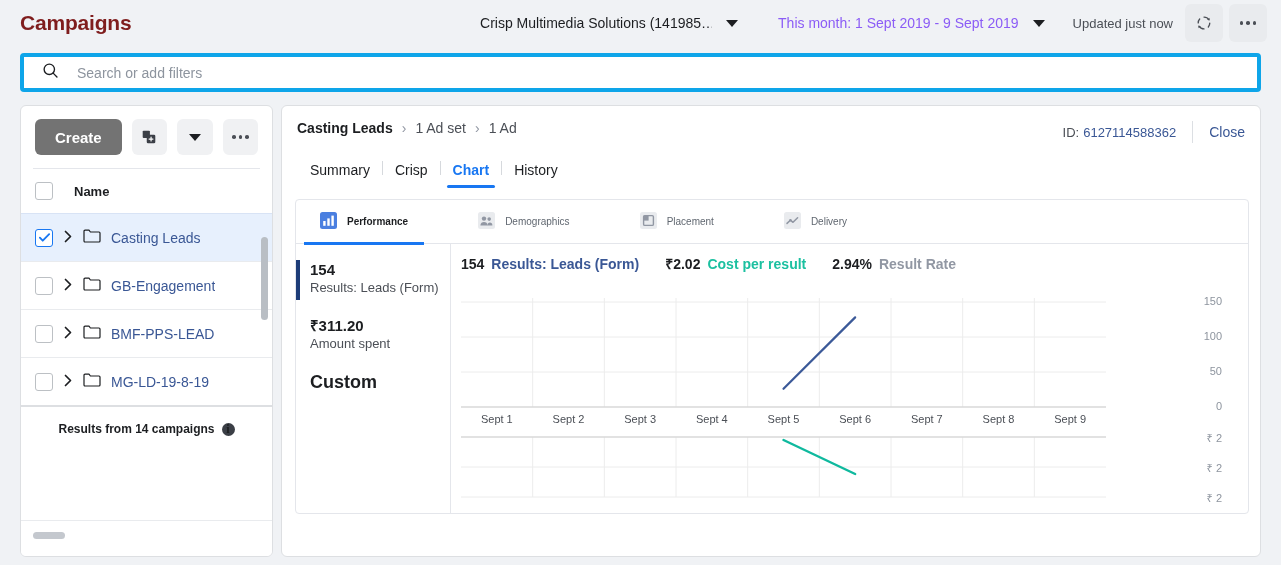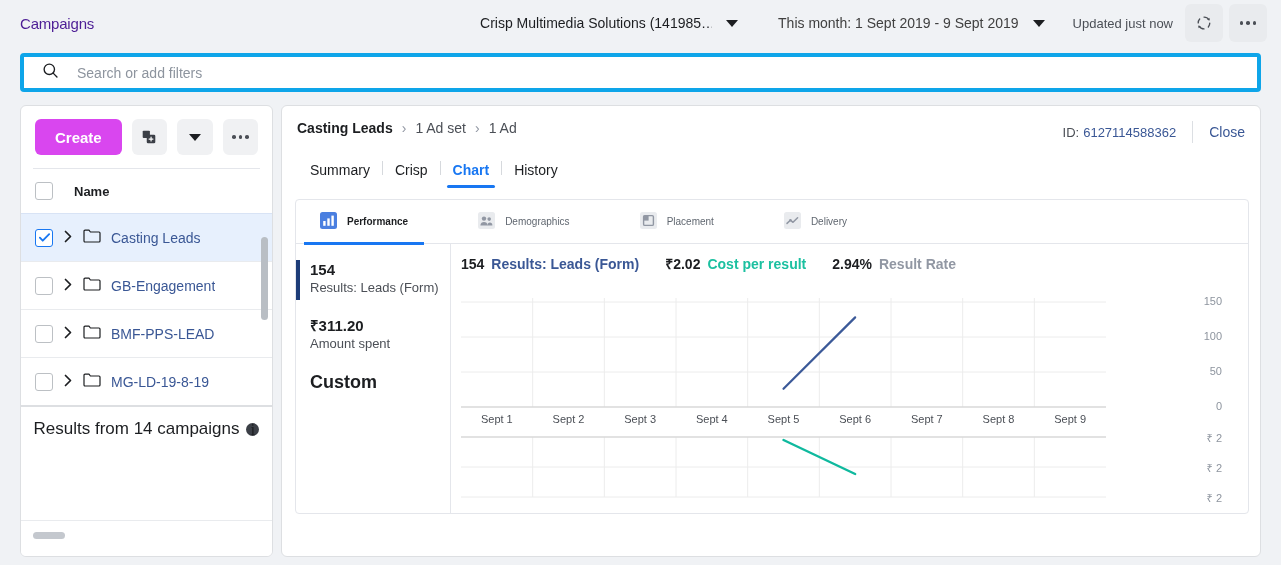--- a/index.html
+++ b/index.html
@@ -12,41 +12,41 @@
   }
 
   
   .topbar {
     position: absolute; left: 0; top: 0; width: 1281px; height: 46px;
     background: #f0f2f5;
     display: flex; align-items: center;
   }
   .page-title {
     margin-left: 20px;
-    font-size: 15px; font-weight: normal; color: #4c1d95;
+    font-size: 21px; font-weight: bold; color: #7f1d1d;
     letter-spacing: -0.2px;
   }
   .topbar-right {
     margin-left: auto; display: flex; align-items: center; height: 38px;
   }
   .acct-select {
     display: flex; align-items: center; gap: 14px;
     font-size: 14px; color: #1c1e21; padding: 0 8px;
     cursor: pointer;
   }
   .acct-name { max-width: 232px; white-space: nowrap; overflow: hidden; }
   .caret {
     width: 0; height: 0;
     border-left: 6px solid transparent;
     border-right: 6px solid transparent;
     border-top: 7px solid #1c1e21;
   }
   .date-select {
     display: flex; align-items: center; gap: 14px;
-    font-size: 14px; color: #404040; padding: 0 8px; margin-left: 24px;
+    font-size: 14px; color: #8b5cf6; padding: 0 8px; margin-left: 24px;
     cursor: pointer;
   }
   .updated {
     font-size: 13px; color: #4b4f56; margin-left: 20px; margin-right: 12px;
   }
   .icon-btn {
     width: 38px; height: 38px; border-radius: 6px; background: #e9ebee;
     display: flex; align-items: center; justify-content: center;
     margin-right: 6px; cursor: pointer; border: none;
   }
@@ -71,21 +71,21 @@
   
   .leftpanel {
     position: absolute; left: 20px; top: 105px; width: 253px; height: 452px;
     background: #fff; border: 1px solid #dddfe2; border-radius: 6px;
     overflow: hidden;
   }
   .lp-toolbar {
     height: 62px; display: flex; align-items: center; padding: 0 14px; gap: 10px;
   }
   .create-btn {
-    height: 36px; padding: 0 20px; background: #d946ef; color: #fff;
+    height: 36px; padding: 0 20px; background: #737373; color: #fff;
     border: none; border-radius: 6px; font-size: 15px; font-weight: bold;
     font-family: "Liberation Sans", sans-serif; cursor: pointer;
   }
   .sq-btn {
     width: 38px; height: 36px; border-radius: 6px; background: #f0f1f3;
     display: flex; align-items: center; justify-content: center;
     border: none; cursor: pointer;
   }
   .caret-sm {
     width: 0; height: 0;
@@ -112,21 +112,21 @@
   .chev { margin-left: 10px; flex: 0 0 auto; cursor: pointer; }
   .folder { margin-left: 9px; flex: 0 0 auto; }
   .row-label {
     font-size: 14px; color: #3a5795; margin-left: 10px;
     white-space: nowrap; overflow: hidden;
   }
   .lp-footer {
     height: 46px; display: flex; align-items: center; justify-content: center;
     border-top: 2px solid #dddfe2; gap: 7px;
   }
-  .lp-footer span { font-size: 17px; font-weight: normal; color: #1c1e21; }
+  .lp-footer span { font-size: 12px; font-weight: bold; color: #1c1e21; }
   .info-dot {
     width: 13px; height: 13px; border-radius: 50%; background: #3b3f46;
     color: #fff; font-size: 10px; font-weight: bold; line-height: 13px;
     text-align: center; font-family: "Liberation Serif", serif;
   }
   .hscroll-track {
     position: absolute; left: 0; bottom: 0; width: 253px; height: 36px;
     border-top: 1px solid #e9ebee; background: #fff;
   }
   .hscroll-thumb {

